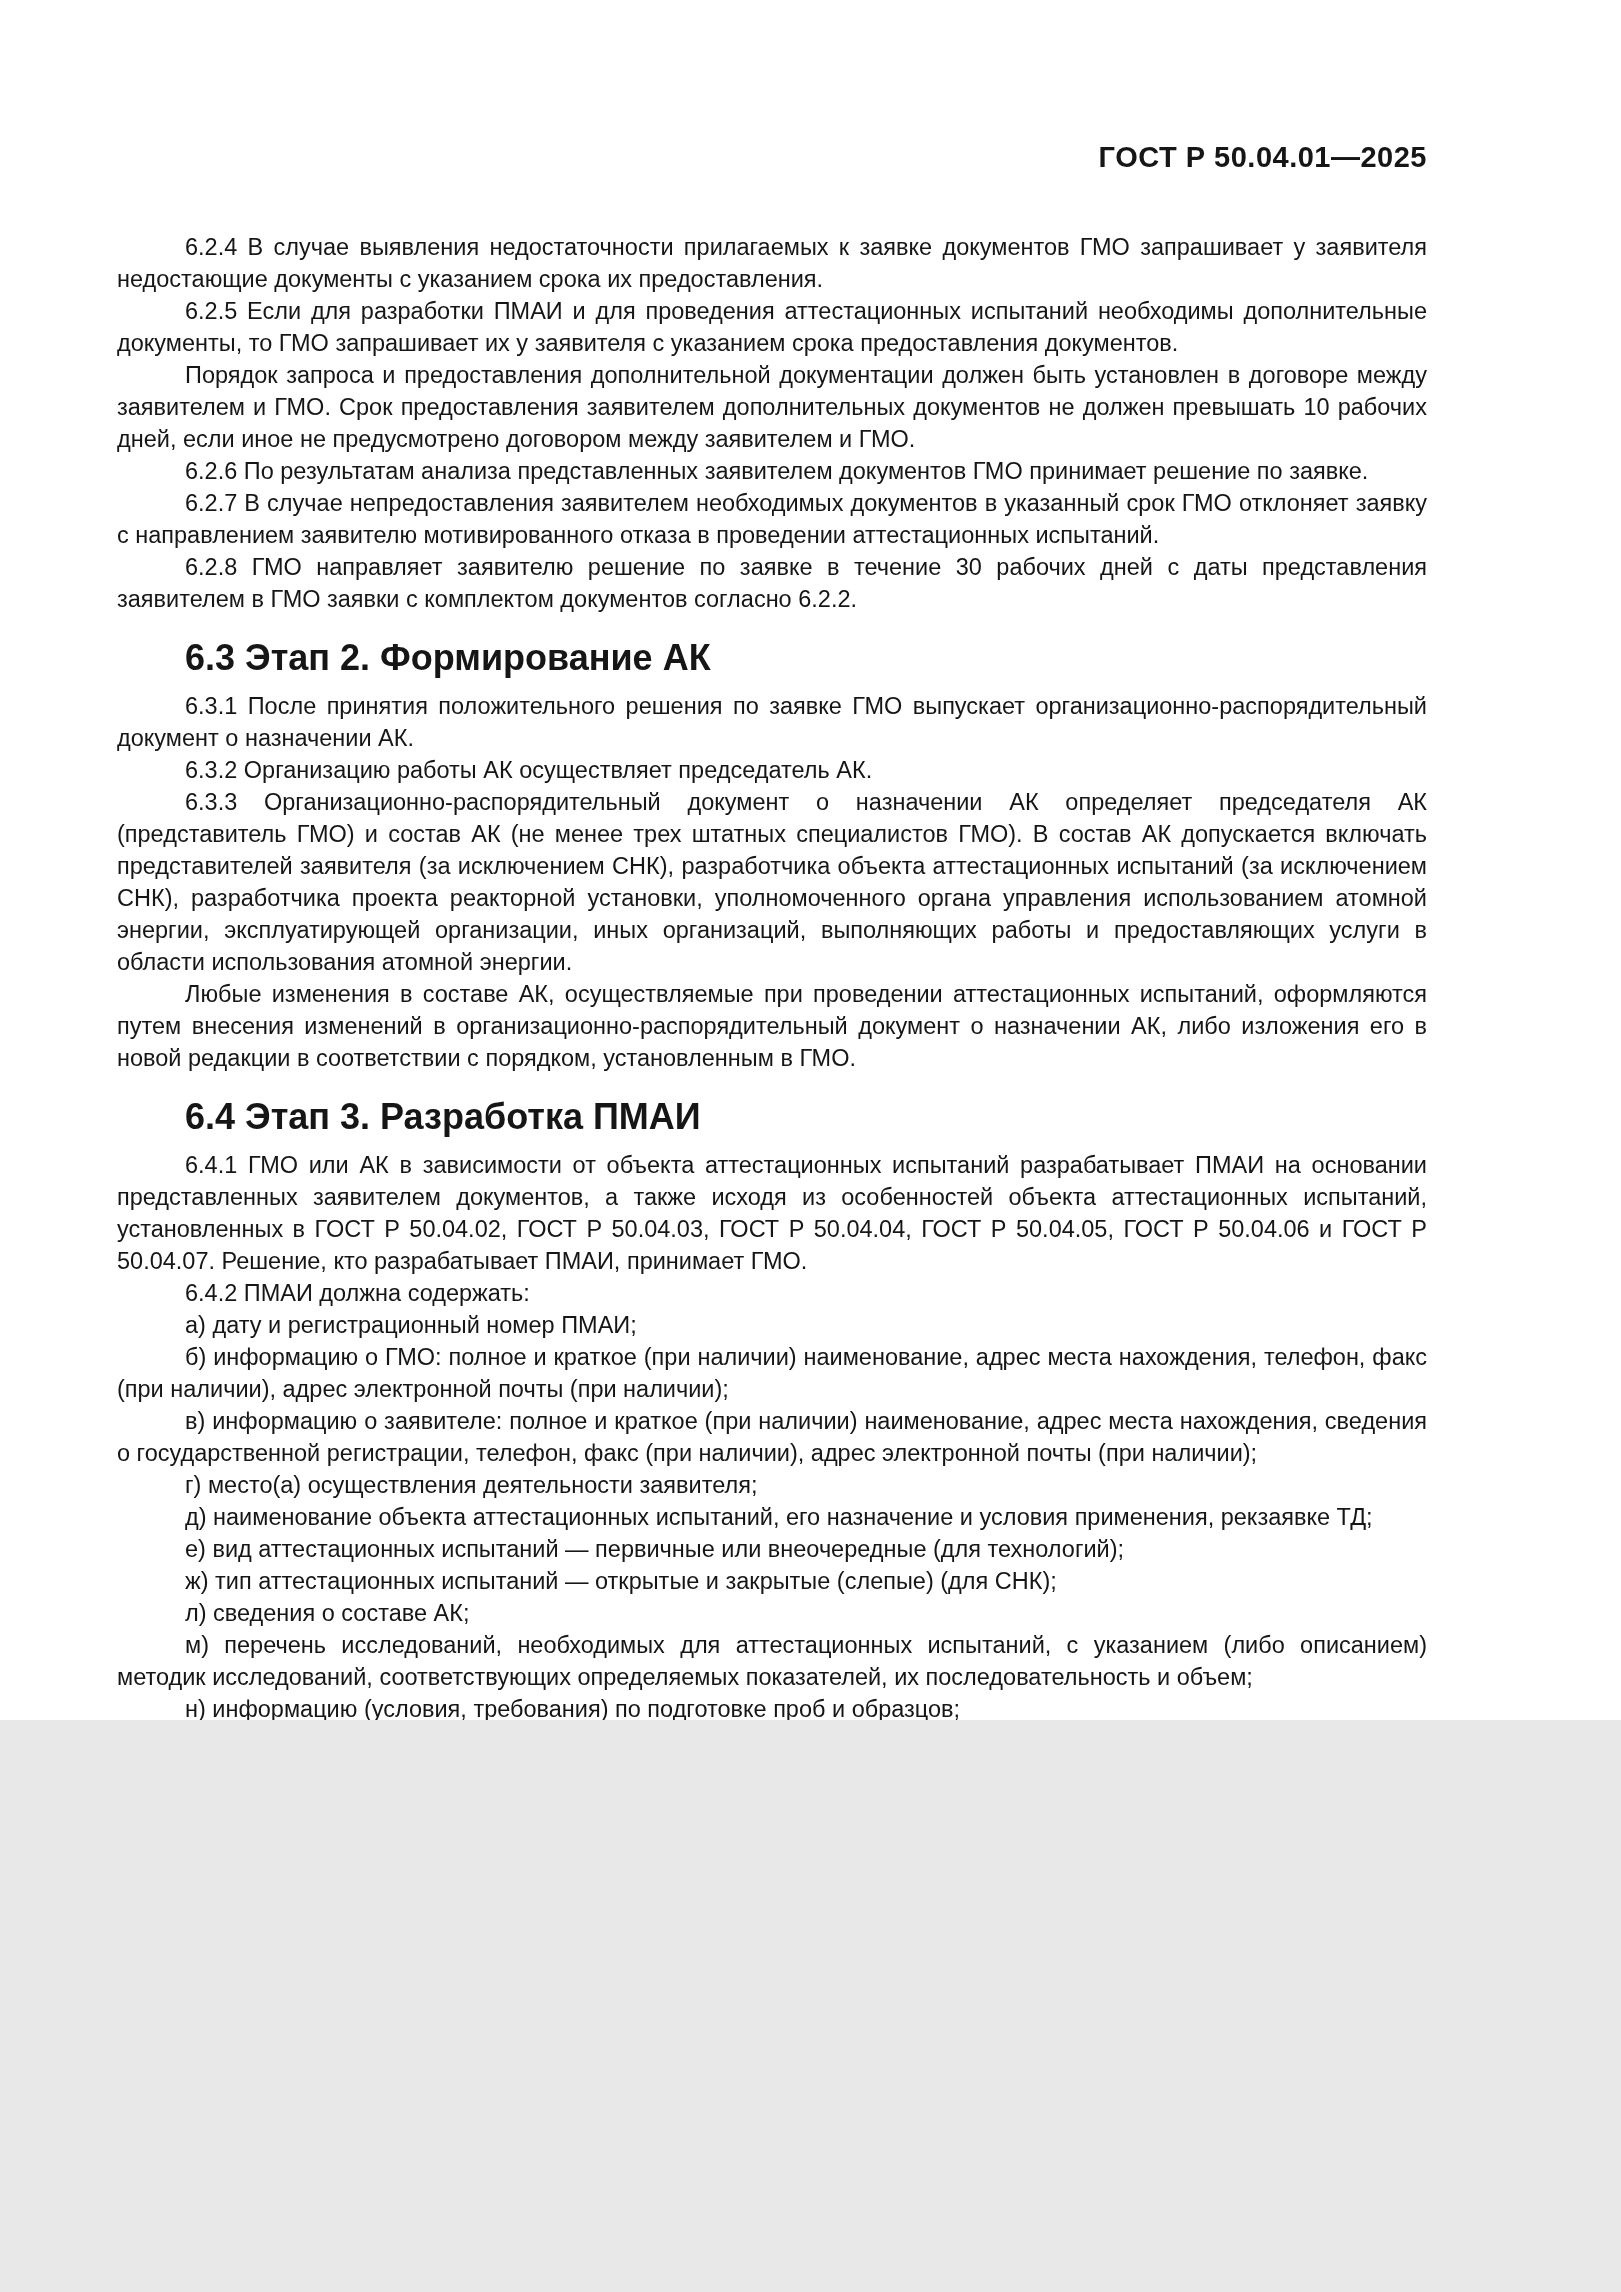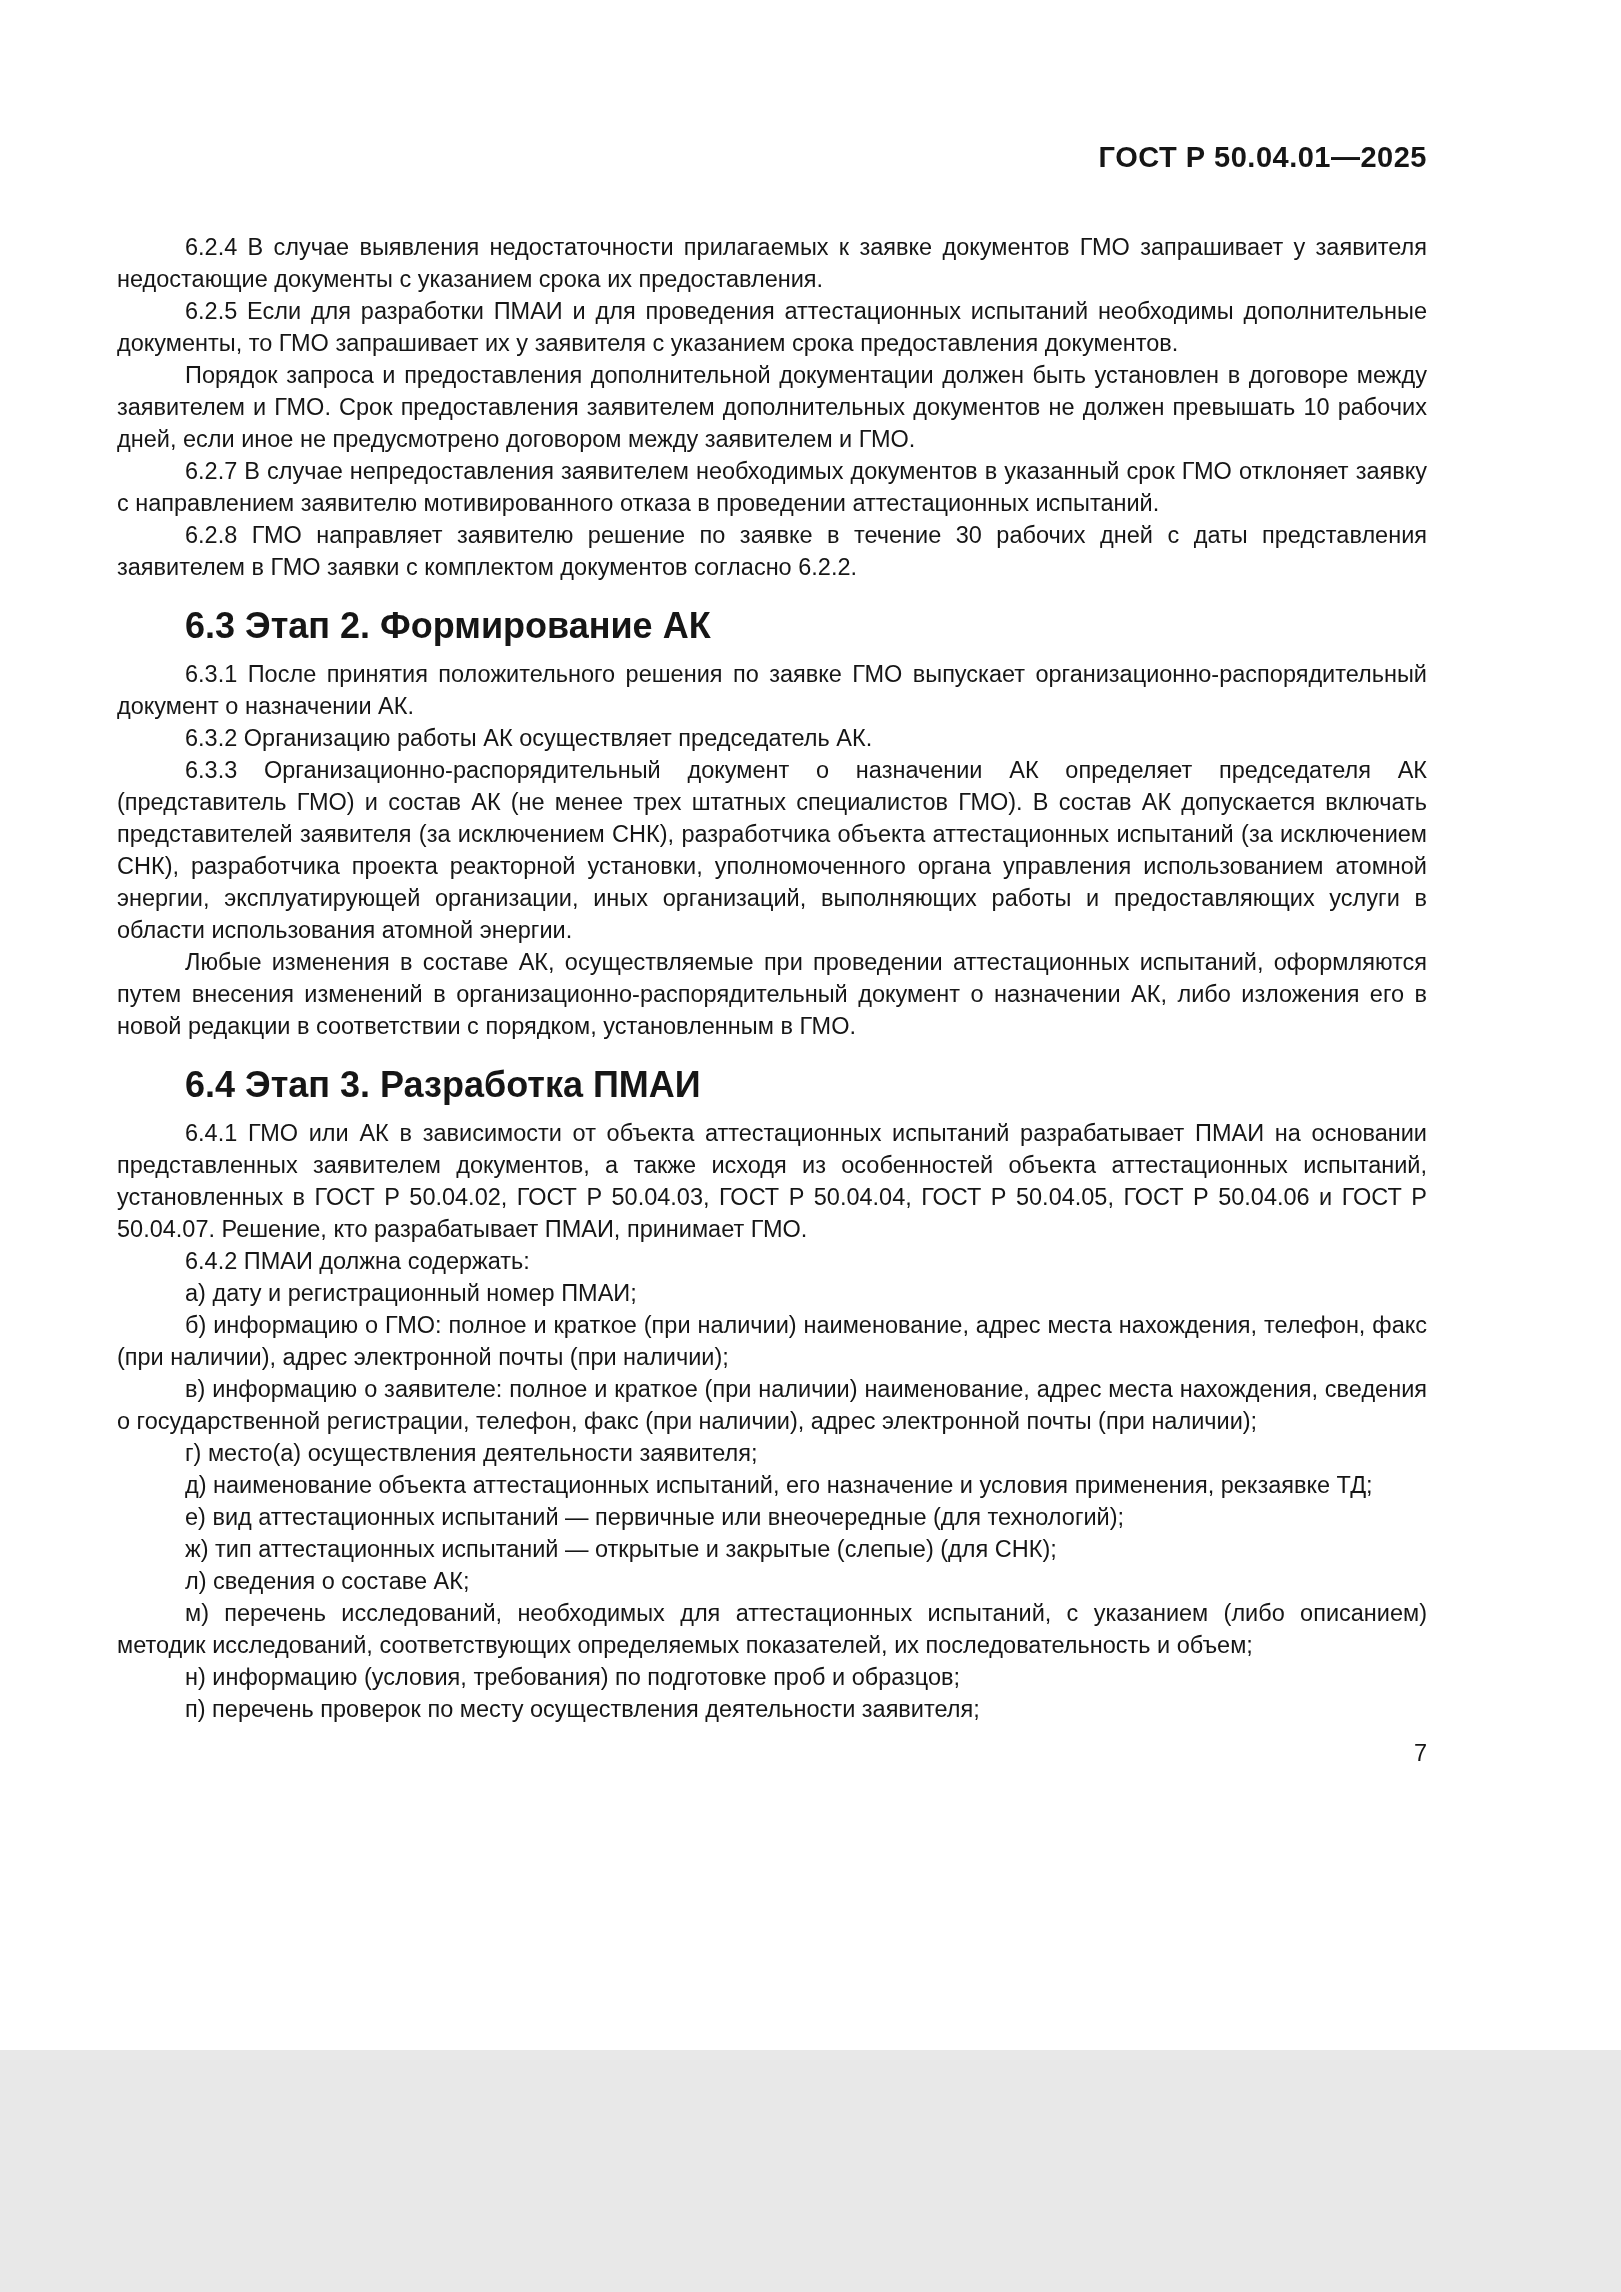--- a/index.html
+++ b/index.html
@@ -3,21 +3,21 @@
 <meta charset="utf-8">
 <style>
   html, body {
     margin: 0;
     padding: 0;
     background: #e8e8e8;
   }
   .page {
     position: relative;
     width: 1621px;
-    height: 2050px;
+    height: 1720px;
     background: #ffffff;
     color: #161616;
     font-family: "Liberation Sans", "DejaVu Sans", sans-serif;
     overflow: hidden;
   }
   .content {
     position: absolute;
     left: 117px;
     top: 140px;
     width: 1310px;
@@ -57,20 +57,21 @@
 </head>
 <body>
 
 <div class="page">
   <div class="content">
     <div class="doc-header">ГОСТ Р 50.04.01—2025</div>
     <main>
         <p class="doc-p">6.2.4 В случае выявления недостаточности прилагаемых к заявке документов ГМО запрашивает у заявителя недостающие документы с указанием срока их предоставления.</p>
         <p class="doc-p">6.2.5 Если для разработки ПМАИ и для проведения аттестационных испытаний необходимы до­полнительные документы, то ГМО запрашивает их у заявителя с указанием срока предоставления до­кументов.</p>
         <p class="doc-p">Порядок запроса и предоставления дополнительной документации должен быть установлен в до­говоре между заявителем и ГМО. Срок предоставления заявителем дополнительных документов не должен превышать 10 рабочих дней, если иное не предусмотрено договором между заявителем и ГМО.</p>
+        <p class="doc-p">6.2.6 По результатам анализа представленных заявителем документов ГМО принимает решение по заявке.</p>
         <p class="doc-p">6.2.7 В случае непредоставления заявителем необходимых документов в указанный срок ГМО отклоняет заявку с направлением заявителю мотивированного отказа в проведении аттестационных испытаний.</p>
         <p class="doc-p">6.2.8 ГМО направляет заявителю решение по заявке в течение 30 рабочих дней с даты представ­ления заявителем в ГМО заявки с комплектом документов согласно 6.2.2.</p>
         <h2 class="doc-heading">6.3 Этап 2. Формирование АК</h2>
         <p class="doc-p">6.3.1 После принятия положительного решения по заявке ГМО выпускает организационно-распо­рядительный документ о назначении АК.</p>
         <p class="doc-p">6.3.2 Организацию работы АК осуществляет председатель АК.</p>
         <p class="doc-p">6.3.3 Организационно-распорядительный документ о назначении АК определяет председателя АК (представитель ГМО) и состав АК (не менее трех штатных специалистов ГМО). В состав АК допускается включать представителей заявителя (за исключением СНК), разработчика объекта аттестационных ис­пытаний (за исключением СНК), разработчика проекта реакторной установки, уполномоченного органа управления использованием атомной энергии, эксплуатирующей организации, иных организаций, вы­полняющих работы и предоставляющих услуги в области использования атомной энергии.</p>
         <p class="doc-p">Любые изменения в составе АК, осуществляемые при проведении аттестационных испытаний, оформляются путем внесения изменений в организационно-распорядительный документ о назначении АК, либо изложения его в новой редакции в соответствии с порядком, установленным в ГМО.</p>
         <h2 class="doc-heading">6.4 Этап 3. Разработка ПМАИ</h2>
         <p class="doc-p">6.4.1 ГМО или АК в зависимости от объекта аттестационных испытаний разрабатывает ПМАИ на основании представленных заявителем документов, а также исходя из особенностей объекта ат­тестационных испытаний, установленных в ГОСТ Р 50.04.02, ГОСТ Р 50.04.03, ГОСТ Р 50.04.04, ГОСТ Р 50.04.05, ГОСТ Р 50.04.06 и ГОСТ Р 50.04.07. Решение, кто разрабатывает ПМАИ, принимает ГМО.</p>
         <p class="doc-p">6.4.2 ПМАИ должна содержать:</p>

